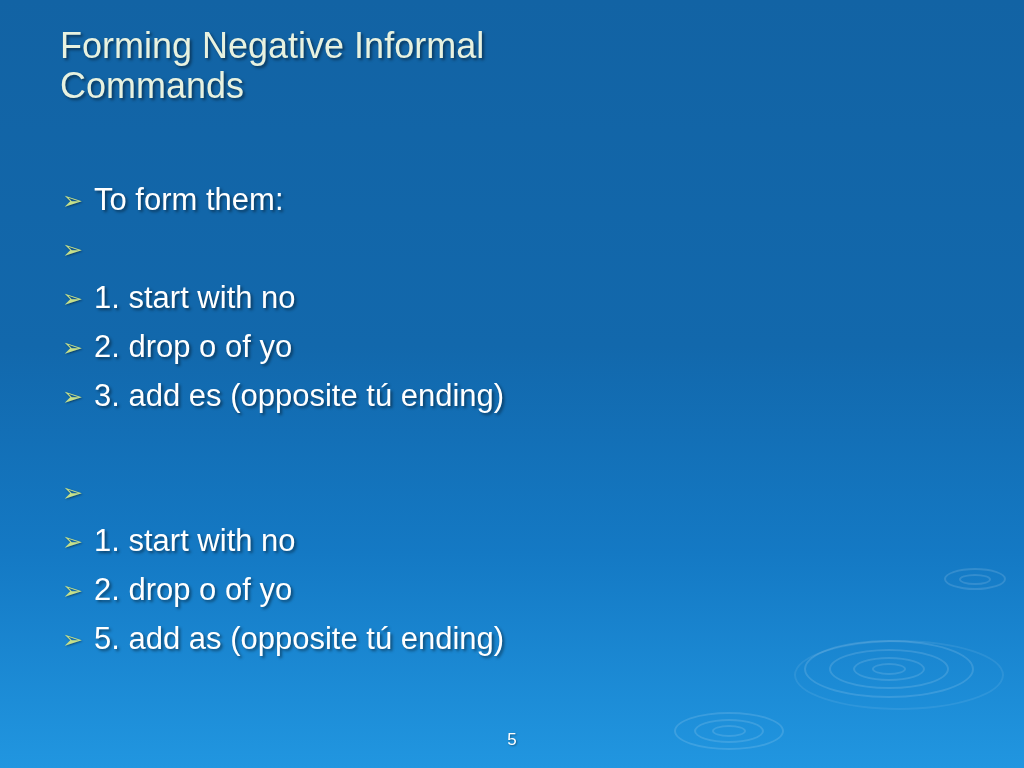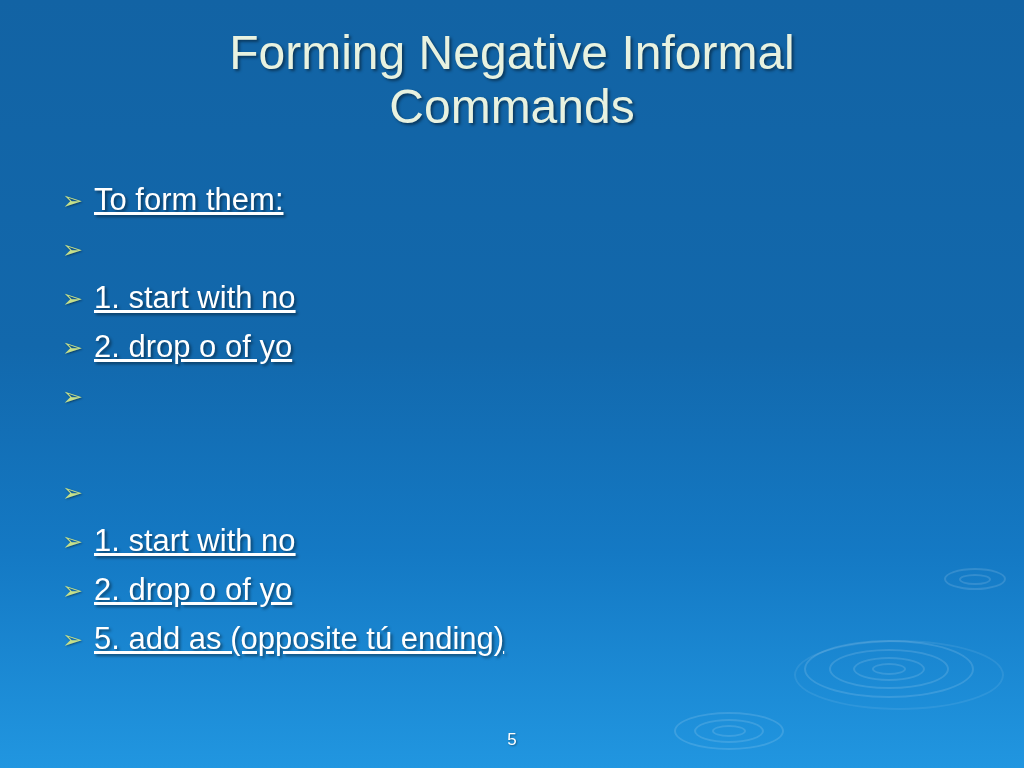--- a/index.html
+++ b/index.html
@@ -41,23 +41,22 @@
   .r7 { width: 34px;  height: 12px; right: 278px; bottom: 31px; }
   .r8 { width: 62px;  height: 22px; right: 18px;  bottom: 178px; }
   .r9 { width: 32px;  height: 11px; right: 33px;  bottom: 183px; }
   .r10 { width: 210px; height: 70px; right: 20px; bottom: 58px; border-color: rgba(255,255,255,0.08); }
 
   .title {
     position: absolute;
     top: 26px;
     left: 60px;
     width: 904px;
-    text-align: center;
     color: #e8f2e0;
-    font-size: 48px;
+    font-size: 36px;
     line-height: 1.12;
     text-shadow: 2px 2px 3px rgba(0,0,0,0.45);
     white-space: pre-line;
   }
   .body-list {
     position: absolute;
     top: 178px;
     left: 50px;
     width: 930px;
     margin: 0;
@@ -78,21 +77,20 @@
     line-height: 44px;
     padding-left: 12px;
     text-shadow: 1px 1px 2px rgba(0,0,0,0.4);
   }
   .bullet-text {
     color: #ffffff;
     font-size: 31px;
     line-height: 44px;
     text-shadow: 2px 2px 3px rgba(0,0,0,0.45);
     white-space: pre;
-    text-decoration: underline;
   }
   .bullet-row.spacer {
     min-height: 46px;
   }
   .bullet-row.spacer .bullet-marker { visibility: hidden; }
   .page-number {
     position: absolute;
     left: 0;
     right: 0;
     bottom: 18px;
@@ -134,20 +132,21 @@
     <li class="bullet-row">
       <span class="bullet-marker">➢</span>
       <span class="bullet-text">1. start with no</span>
     </li>
     <li class="bullet-row">
       <span class="bullet-marker">➢</span>
       <span class="bullet-text">2. drop o of yo</span>
     </li>
     <li class="bullet-row">
       <span class="bullet-marker">➢</span>
+      <span class="bullet-text">3. add es (opposite tú ending)</span>
     </li>
     <li class="bullet-row spacer">
       <span class="bullet-marker">➢</span>
       <span class="bullet-text"></span>
     </li>
     <li class="bullet-row">
       <span class="bullet-marker">➢</span>
     </li>
     <li class="bullet-row">
       <span class="bullet-marker">➢</span>

